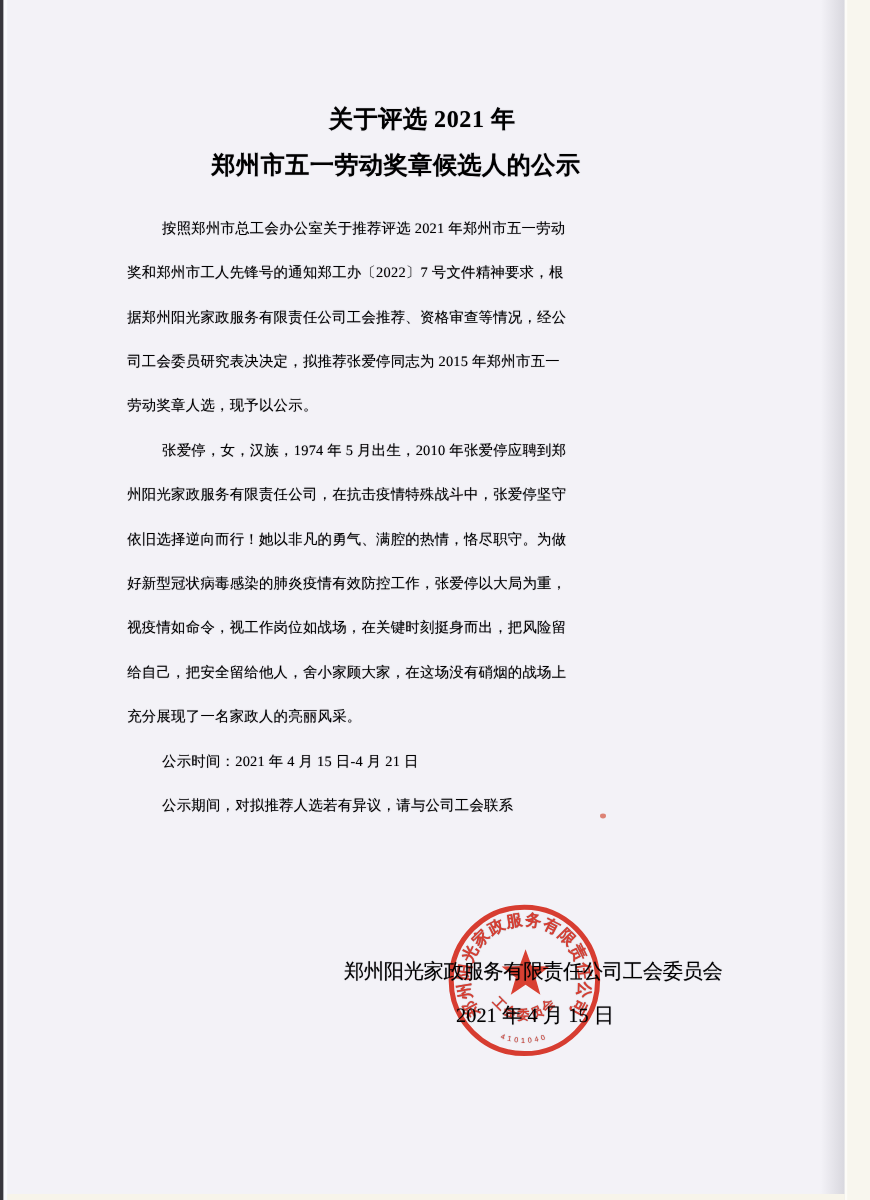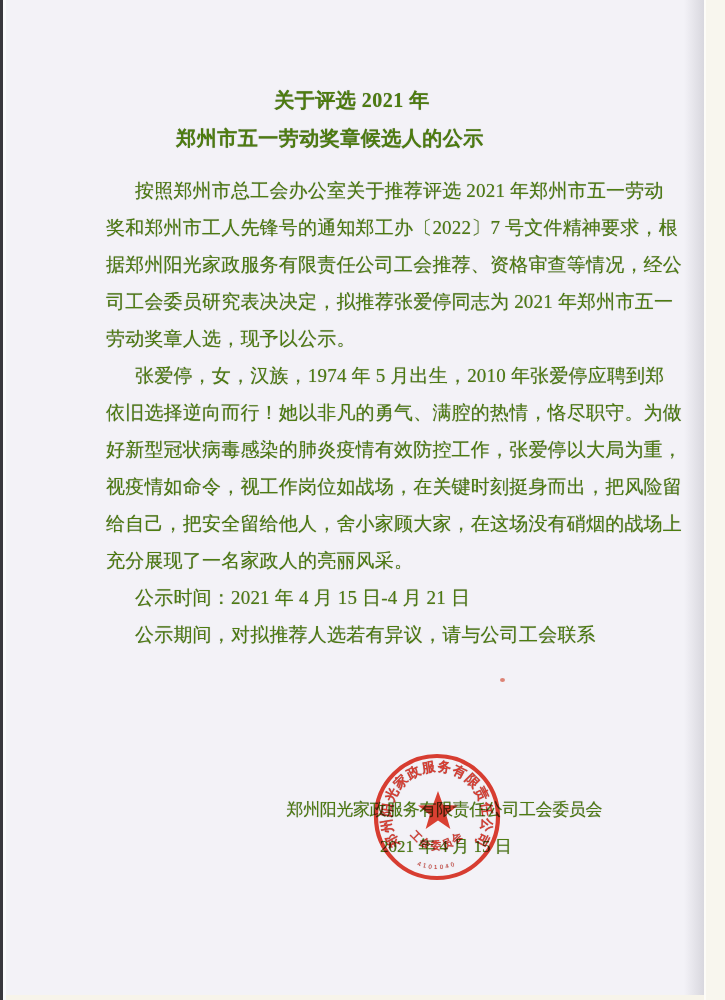--- a/index.html
+++ b/index.html
@@ -3,38 +3,38 @@
 <meta charset="utf-8">
 <style>
   html, body { margin: 0; padding: 0; background: #888; }
   .page {
     position: relative;
     width: 725px;
     height: 1000px;
     background: #f3f2f7;
     overflow: hidden;
     font-family: "Liberation Serif", "DejaVu Serif", serif;
-    color: #4d7c0f;
+    color: #000000;
     text-shadow: 0 0 0.8px rgba(45,44,55,0.5);
   }
   
   .edge-left-dark   { position: absolute; left: 0; top: 0; width: 3px; height: 100%; background: #38373d; }
   .edge-left-light  { position: absolute; left: 3px; top: 0; width: 3px; height: 100%; background: #fafafc; }
   .edge-right-shadow{ position: absolute; left: 684px; top: 0; width: 20px; height: 100%;
                       background: linear-gradient(to right, rgba(216,215,222,0), #d8d7de); }
   .edge-right-strip { position: absolute; left: 704px; top: 0; width: 21px; height: 100%;
                       background: #f8f6ee; border-left: 2px solid #fdfcf8; box-sizing: border-box; }
   .edge-bottom-strip{ position: absolute; left: 6px; bottom: 0; width: 698px; height: 5px; background: #f7f4ea; }
 
   .title-block { position: absolute; left: 105px; top: 81px; width: 494px; text-align: center; }
   .title-line  { height: 38px; line-height: 38px; font-size: 20px; font-weight: bold; letter-spacing: 0.5px; }
   .title-line.shift { transform: translateX(-22px); text-align: center; }
 
   .body-block { position: absolute; left: 106px; top: 172px; width: 500px; }
-  .body-line  { height: 37px; line-height: 37px; font-size: 19px; letter-spacing: 0.2px; white-space: nowrap; }
+  .body-line  { height: 37px; line-height: 37px; font-size: 12px; letter-spacing: 0.2px; white-space: nowrap; }
   .body-line.indent { padding-left: 29px; }
 
   .signature { position: absolute; top: 798px; right: 123px; font-size: 17px; letter-spacing: -0.4px; white-space: nowrap; }
   .sign-date { position: absolute; top: 835px; left: 380px; font-size: 17px; white-space: nowrap; }
 
   .seal {
     position: absolute; left: 357px; top: 737px; width: 160px; height: 160px;
     mix-blend-mode: multiply; opacity: 0.93; filter: blur(0.25px);
   }
   .ink-speck {
@@ -49,23 +49,24 @@
 
   <div class="title-block">
     <div class="title-line">关于评选 2021 年</div>
     <div class="title-line shift">郑州市五一劳动奖章候选人的公示</div>
   </div>
 
   <div class="body-block">
     <div class="body-line indent">按照郑州市总工会办公室关于推荐评选 2021 年郑州市五一劳动</div>
     <div class="body-line">奖和郑州市工人先锋号的通知郑工办〔2022〕7 号文件精神要求，根</div>
     <div class="body-line">据郑州阳光家政服务有限责任公司工会推荐、资格审查等情况，经公</div>
-    <div class="body-line">司工会委员研究表决决定，拟推荐张爱停同志为 2021 年郑州市五一</div>
+    <div class="body-line">司工会委员研究表决决定，拟推荐张爱停同志为 2015 年郑州市五一</div>
     <div class="body-line">劳动奖章人选，现予以公示。</div>
     <div class="body-line indent">张爱停，女，汉族，1974 年 5 月出生，2010 年张爱停应聘到郑</div>
+    <div class="body-line">州阳光家政服务有限责任公司，在抗击疫情特殊战斗中，张爱停坚守</div>
     <div class="body-line">依旧选择逆向而行！她以非凡的勇气、满腔的热情，恪尽职守。为做</div>
     <div class="body-line">好新型冠状病毒感染的肺炎疫情有效防控工作，张爱停以大局为重，</div>
     <div class="body-line">视疫情如命令，视工作岗位如战场，在关键时刻挺身而出，把风险留</div>
     <div class="body-line">给自己，把安全留给他人，舍小家顾大家，在这场没有硝烟的战场上</div>
     <div class="body-line">充分展现了一名家政人的亮丽风采。</div>
     <div class="body-line indent">公示时间：2021 年 4 月 15 日-4 月 21 日</div>
     <div class="body-line indent">公示期间，对拟推荐人选若有异议，请与公司工会联系</div>
   </div>
 
   <div class="signature">郑州阳光家政服务有限责任公司工会委员会</div>

